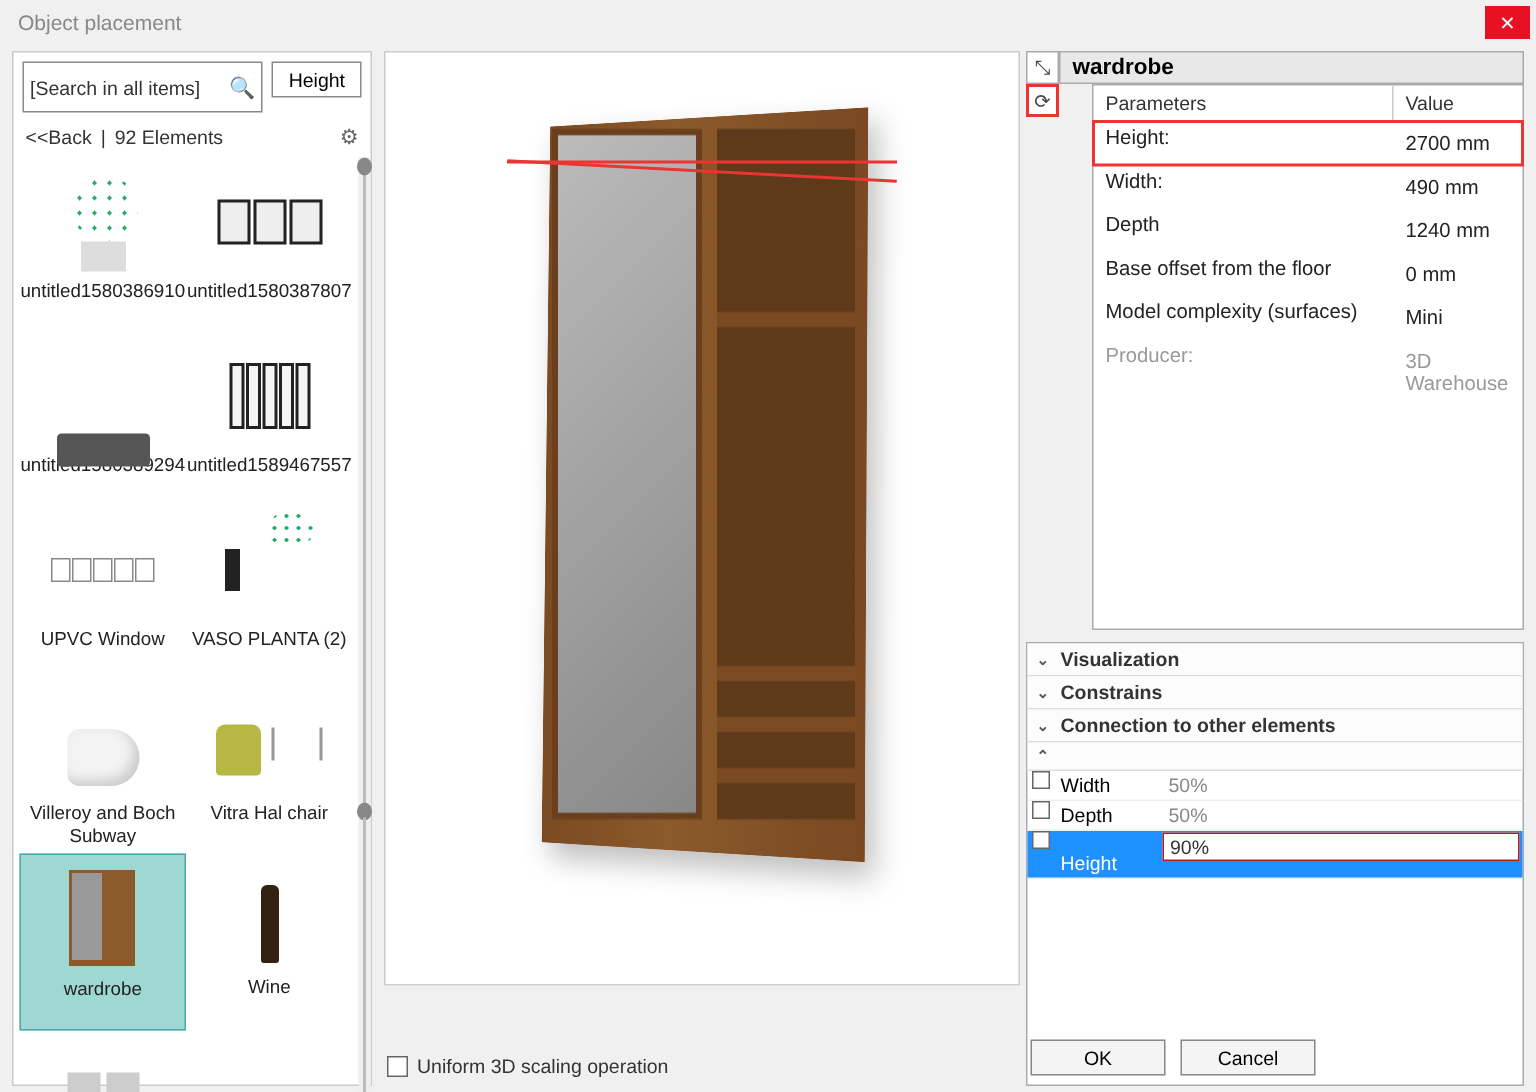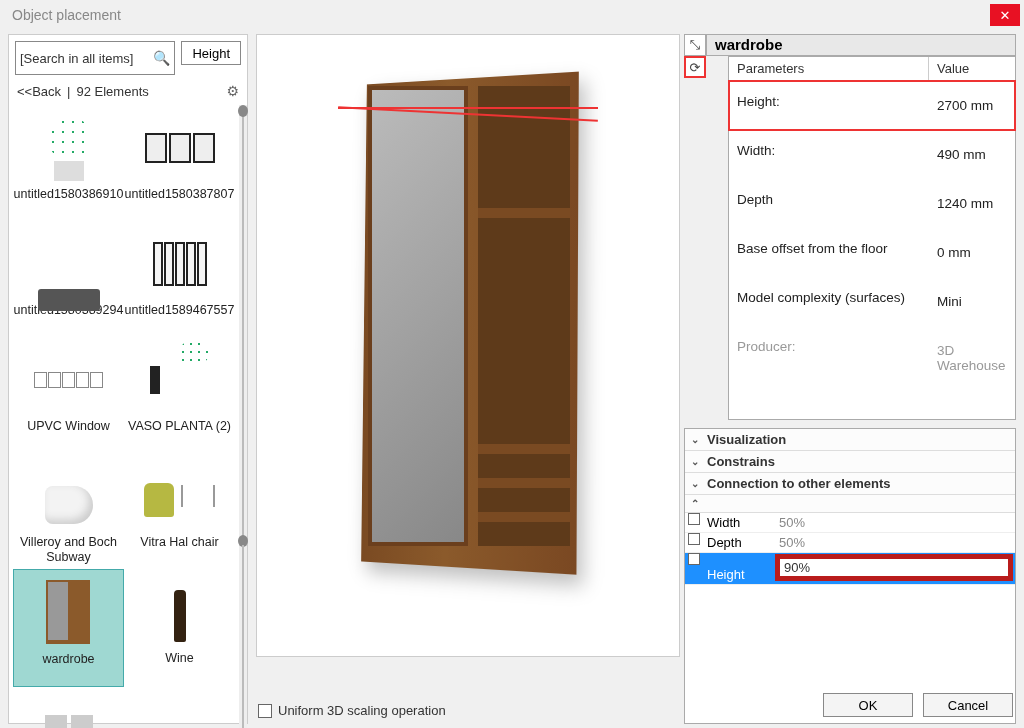--- a/index.html
+++ b/index.html
@@ -65,38 +65,38 @@
   .obj-header { display:flex; align-items:stretch; }
   .mini-col { width:22px; display:flex; flex-direction:column; }
   .mini-btn { width:22px; height:22px; border:1px solid #aaa; background:#fff; display:flex; align-items:center; justify-content:center; font-size:13px; color:#444; cursor:pointer; }
   .mini-btn.hl { border:2px solid #e33; }
   .obj-title { flex:1; height:22px; background:#e8e8e8; border:1px solid #aaa; font-weight:bold; font-size:15px; padding:1px 8px; }
   .param-table { flex: 0 0 auto; background:#fff; border:1px solid #aaa; margin-left:22px; height:364px; }
   .param-head { display:flex; border-bottom:1px solid #ccc; }
   .param-head div { padding:4px 8px; font-size:13px; color:#333; }
   .ph-name { width:200px; border-right:1px solid #ccc; }
   .prow { display:flex; font-size:13.5px; color:#222; }
-  .prow .pn { width:200px; padding:13px 8px; }
-  .prow .pv { flex:1; padding:17px 8px; }
+  .prow .pn { width:200px; padding:3px 8px; }
+  .prow .pv { flex:1; padding:7px 8px; }
   .prow.producer { color:#999; }
   .prow.hl { outline:2px solid #e33; outline-offset:-1px; }
 
   .sections { background:#fff; border:1px solid #aaa; flex:1; display:flex; flex-direction:column; }
   .sec-head { display:flex; align-items:center; gap:6px; border-bottom:1px solid #ddd; padding:3px 6px; font-size:13px; font-weight:bold; color:#333; background:#fcfcfc; cursor:pointer; }
   .sec-head .chev { font-size:10px; color:#555; width:10px; }
   .cs-row { display:flex; align-items:flex-start; font-size:13px; border-bottom:1px solid #eee; }
   .cs-row .cb { width:18px; display:flex; justify-content:center; }
   .cs-row .cb .box { width:12px;height:12px;border:1px solid #666;background:#fff; display:flex; align-items:center; justify-content:center; font-size:10px; }
   .cs-row .nm { width:70px; padding:2px 4px; }
   .cs-row .val { flex:1; padding:2px 6px; color:#888; }
   .cs-row.sel { background:#1e90ff; color:#fff; }
   .cs-row.sel .nm { color:#fff;margin-top:12px; }
-  .cs-row.sel .val { background:#fff; color:#333; border:5px solid #b91c1c; margin:1px 2px; padding:1px 4px; }
-
-  .dlg-buttons { display:flex; justify-content:flex-end; gap:10px; padding:6px 2px; }
+  .cs-row.sel .val { background:#fff; color:#333; border:1px solid #b91c1c; margin:1px 2px; padding:1px 4px; }
+
+  .dlg-buttons { display:flex; justify-content:flex-start; gap:10px; padding:6px 2px; }
   .dlg-buttons button { width:90px; height:24px; border:1px solid #888; background:#f4f4f4; font-size:13px; cursor:pointer; }
 
   
   .libwrap { position:relative; flex:1; display:flex; }
   .lib-track { width:8px; background:#eee; position:relative; }
   .lib-track .h1 { position:absolute; top:0; left:-1px; width:10px; height:12px; background:#888; border-radius:50%; }
   .lib-track .h2 { position:absolute; top:430px; left:-1px; width:10px; height:12px; background:#888; border-radius:50%; }
   .lib-track .bar { position:absolute; top:6px; bottom:240px; left:3px; width:2px; background:#bbb; }
   .lib-track .bar2 { position:absolute; top:440px; bottom:6px; left:3px; width:2px; background:#bbb; }
 </style>

